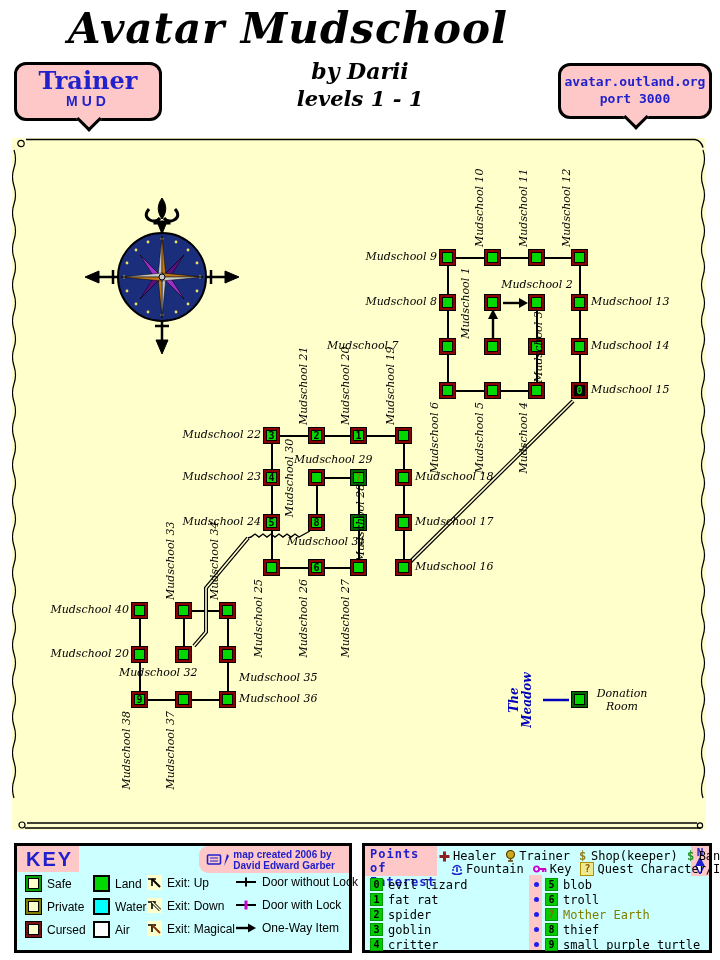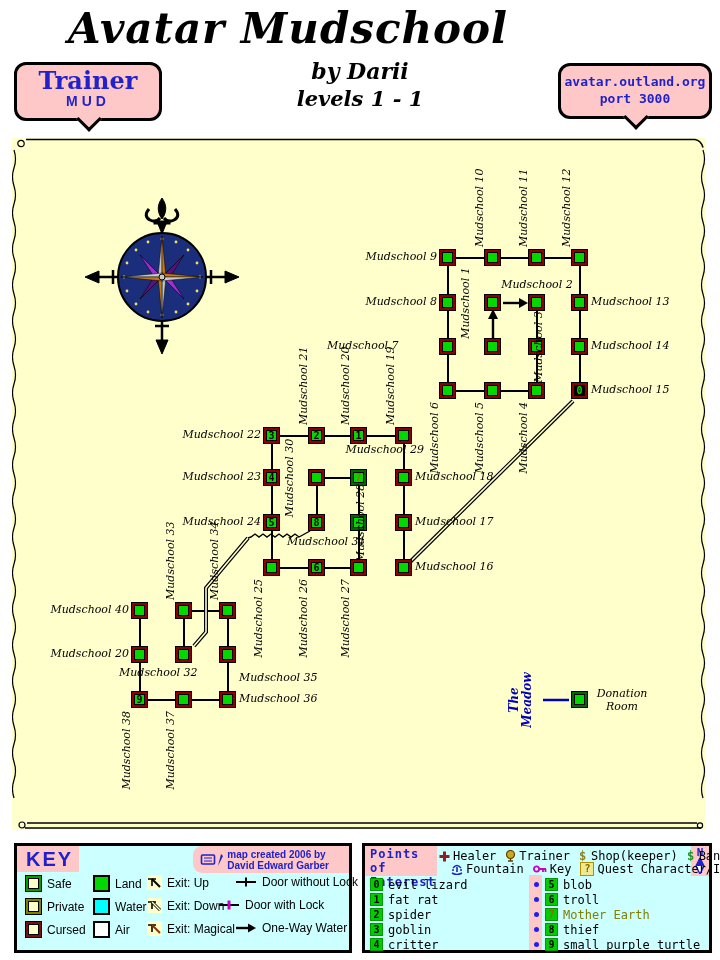--- a/index.html
+++ b/index.html
@@ -38,21 +38,21 @@
   .two-line{height:auto;line-height:13px;white-space:normal;}
   
   .legend{position:absolute;background:#CCFFFF;border:3px solid #000;box-sizing:border-box;}
   #keybox{left:14px;top:843px;width:338px;height:110px;}
   #key-title{position:absolute;left:0;top:0;width:62px;height:26px;background:#FFC8C8;
     font:bold 20px "Liberation Sans",sans-serif;color:#2020CC;letter-spacing:2px;padding-left:9px;line-height:26px;box-sizing:border-box;}
   #key-rand{position:absolute;left:64px;top:1px;height:24px;background:#FFFFFF;border-radius:11px;
     display:flex;align-items:center;padding:0 9px;}
   #key-rand span{font:12px "Liberation Sans",sans-serif;margin-left:5px;}
   #key-credit{position:absolute;right:0;top:0;height:27px;background:#FFC8C8;border-radius:9px 0 0 9px;
-    display:flex;align-items:center;padding:0 20px 0 6px;}
+    display:flex;align-items:center;padding:0 14px 0 6px;}
   #key-credit .ct{font:bold 10px "Liberation Sans",sans-serif;color:#2020CC;line-height:11px;margin-left:4px;}
   .key-item{position:absolute;display:flex;align-items:center;}
   .key-item span{font:12px "Liberation Sans",sans-serif;margin-left:5px;white-space:nowrap;}
   .sw{width:17px;height:17px;border:1px solid #000;box-sizing:border-box;position:relative;}
   .sw .swin{position:absolute;left:2px;top:2px;right:2px;bottom:2px;border:1px solid #000;background:#FFFFCC;}
   .sw.safe{background:#00A000;} .sw.private{background:#808000;} .sw.cursed{background:#7B1010;}
   .sw.plain .swin{left:0;top:0;right:0;bottom:0;border:1px solid #000;}
   .sw.land .swin{background:#00D800;} .sw.water .swin{background:#00FFFF;} .sw.air .swin{background:#FFFFFF;}
   .xicon{width:15px;height:15px;background:#FFFFCC;}
   
@@ -271,21 +271,21 @@
       <div class="in">4</div>
     </div>
     <div class="hl" style="left: 139px; top: 332px; width: 110px; text-align: right;">Mudschool 23</div>
     <div class="room" style="left: 296px; top: 331px;">
       <div class="in"></div>
     </div>
     <div class="vl" style="left: 284px; top: 372px; text-align: center;">Mudschool 30</div>
     <div class="room green" style="left: 338px; top: 331px;">
       <div class="in olive">7</div>
     </div>
-    <div class="hl" style="left: 282px; top: 305px; width: 130px; text-align: right;">Mudschool 29</div>
+    <div class="hl" style="left: 282px; top: 315px; width: 130px; text-align: left;">Mudschool 29</div>
     <div class="room" style="left: 383px; top: 331px;">
       <div class="in"></div>
     </div>
     <div class="hl" style="left: 403px; top: 332px; width: 130px;">Mudschool 18</div>
     <div class="room" style="left: 251px; top: 376px;">
       <div class="in">5</div>
     </div>
     <div class="hl" style="left: 139px; top: 377px; width: 110px; text-align: right;">Mudschool 24</div>
     <div class="room" style="left: 296px; top: 376px;">
       <div class="in">8</div>
@@ -441,33 +441,33 @@
     <span>Exit: Magical</span>
     </div>
 
   <div class="key-item" style="left:218px;top:29px;">
     <svg width="22" height="12">
       <path d="M1,6 H21" stroke="#000" stroke-width="2"></path>
         <path d="M11,1.5 V10.5" stroke="#000" stroke-width="2"></path>
       </svg>
     <span>Door without Lock</span>
     </div>
-  <div class="key-item" style="left:201px;top:52px;">
+  <div class="key-item" style="left:218px;top:52px;">
     <svg width="22" height="12">
       <path d="M1,6 H21" stroke="#000" stroke-width="2"></path>
         <path d="M11,1.5 V10.5" stroke="#CC00CC" stroke-width="3"></path>
       </svg>
     <span>Door with Lock</span>
     </div>
   <div class="key-item" style="left:218px;top:75px;">
     <svg width="22" height="12">
       <path d="M1,6 H15" stroke="#000" stroke-width="2.4"></path>
         <polygon points="21,6 13,1.5 13,10.5" fill="#000"></polygon>
       </svg>
-    <span>One-Way Water</span>
+    <span>One-Way Item</span>
     </div>
 </div>
 
 <div id="poibox" class="legend">
   <div id="poi-tab">
     <div>Points of</div>
     <div>Interest</div>
   </div>
   <div id="poi-n">
     <div>N</div>

